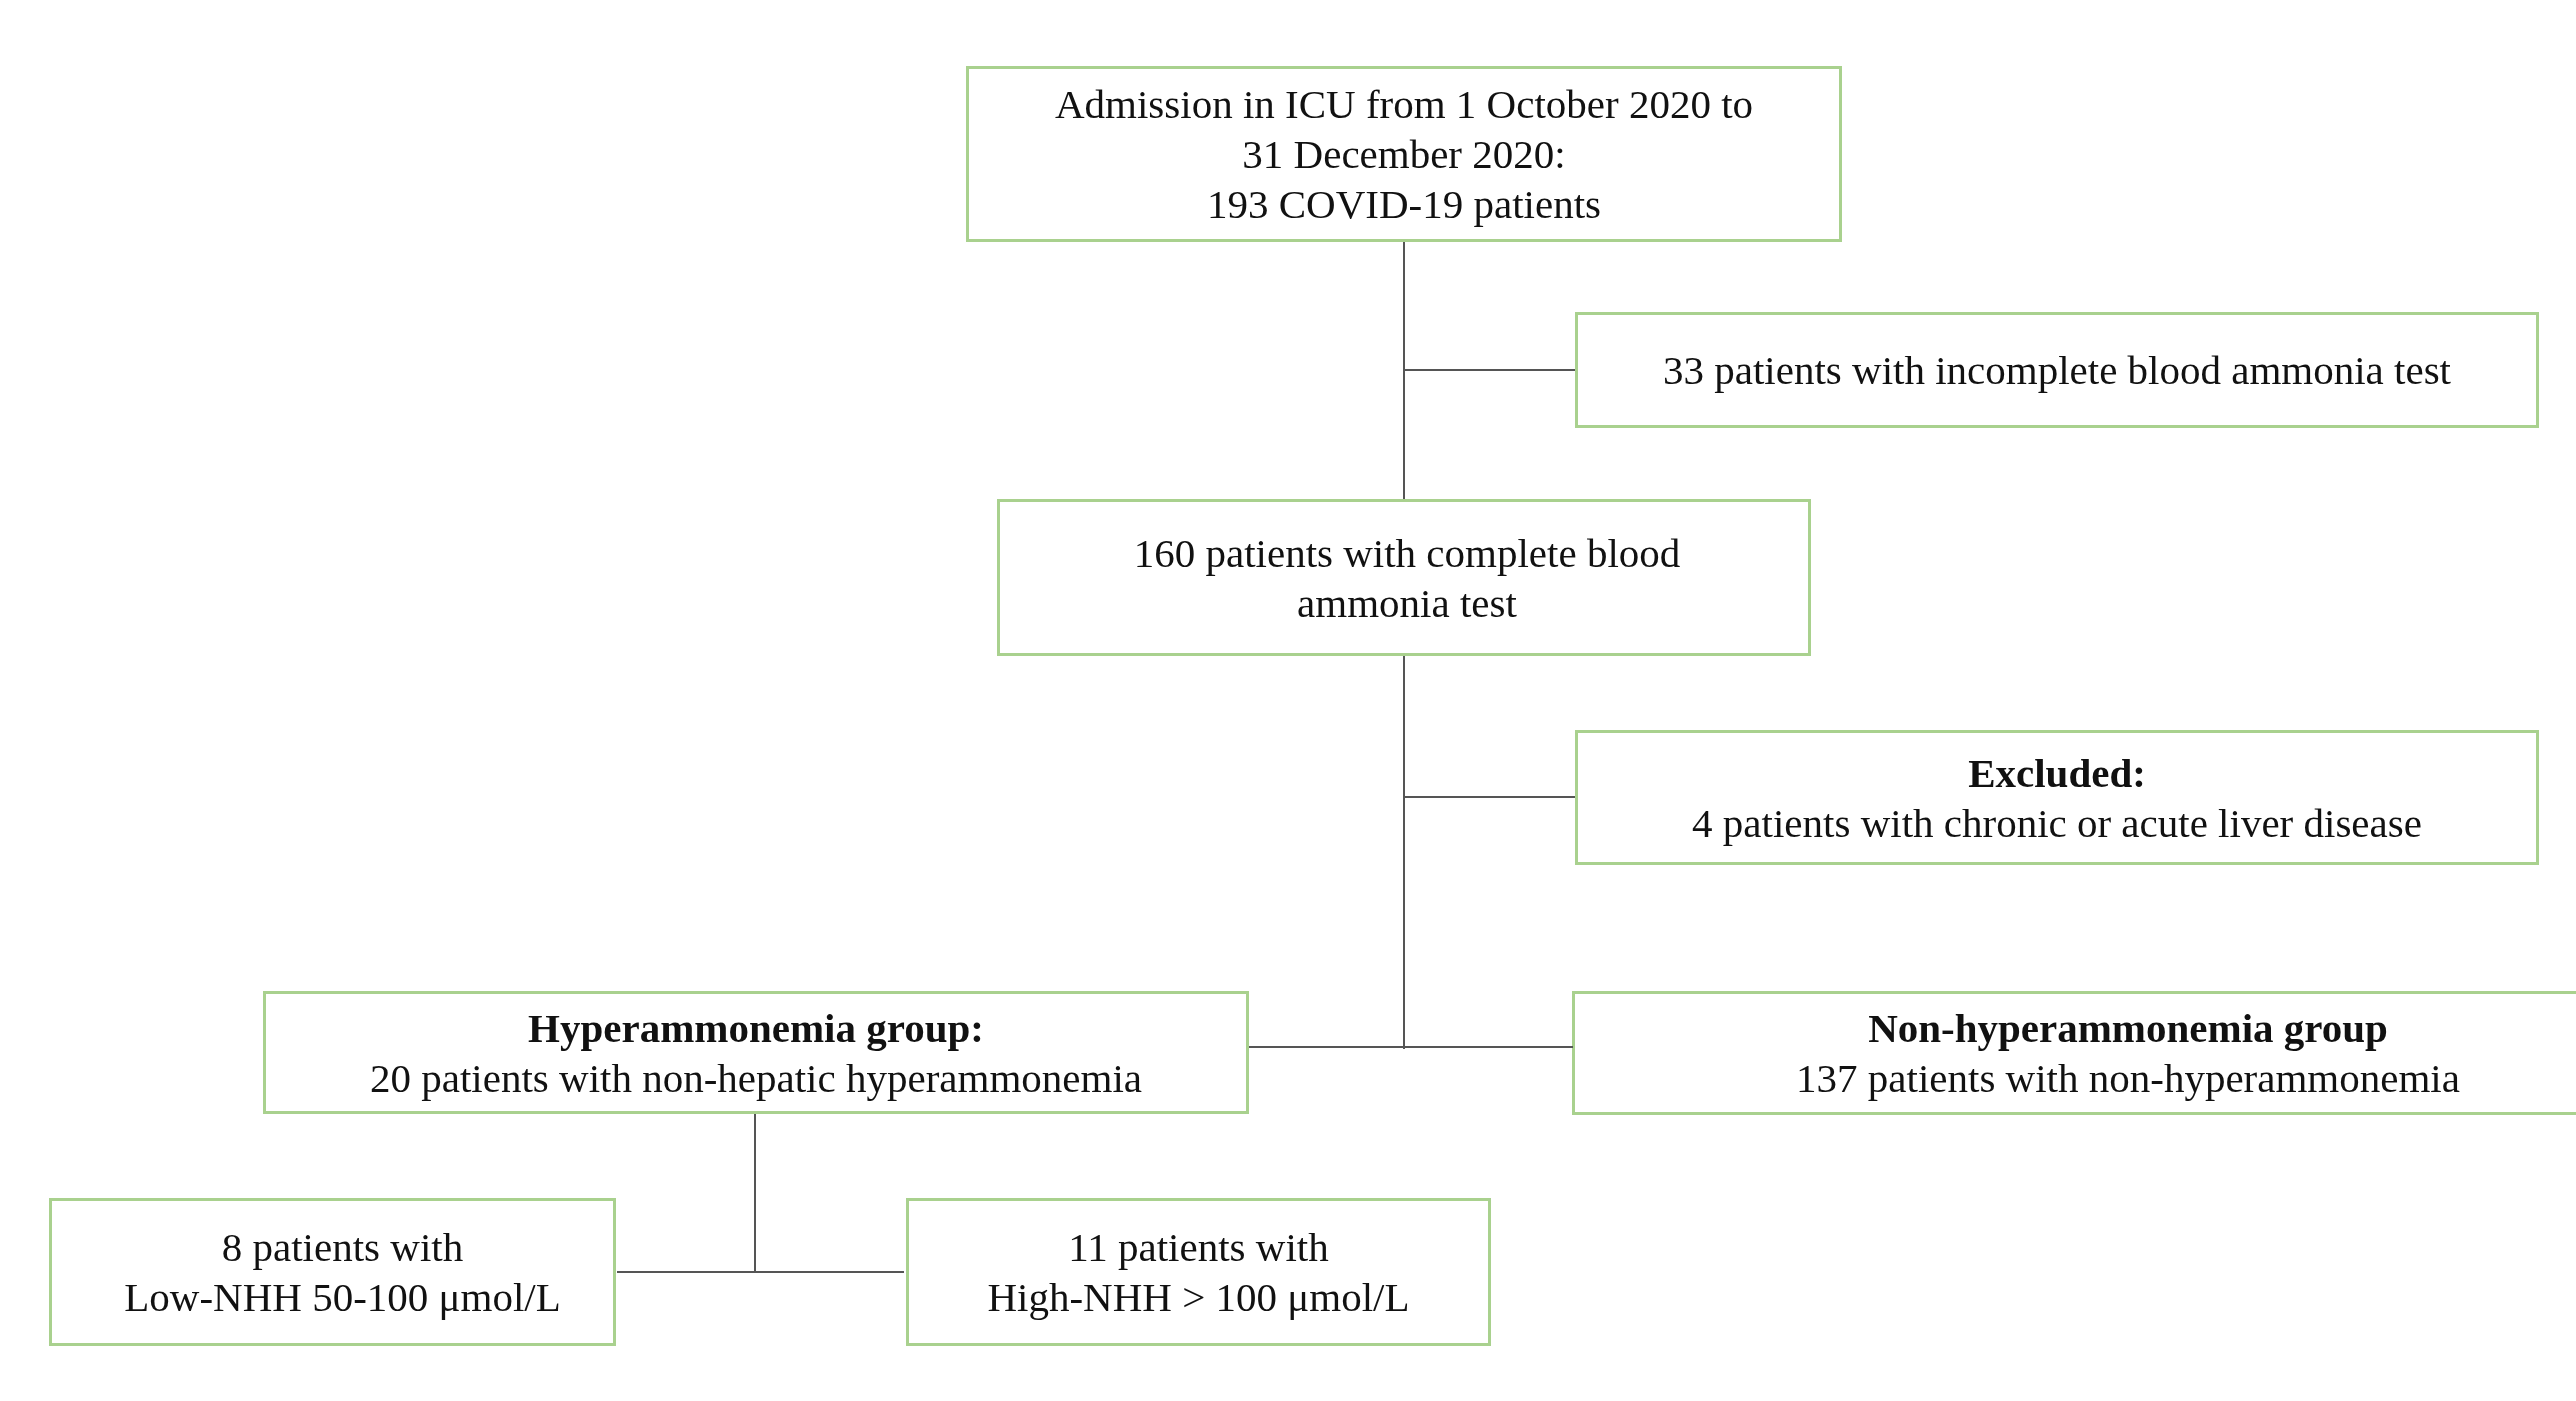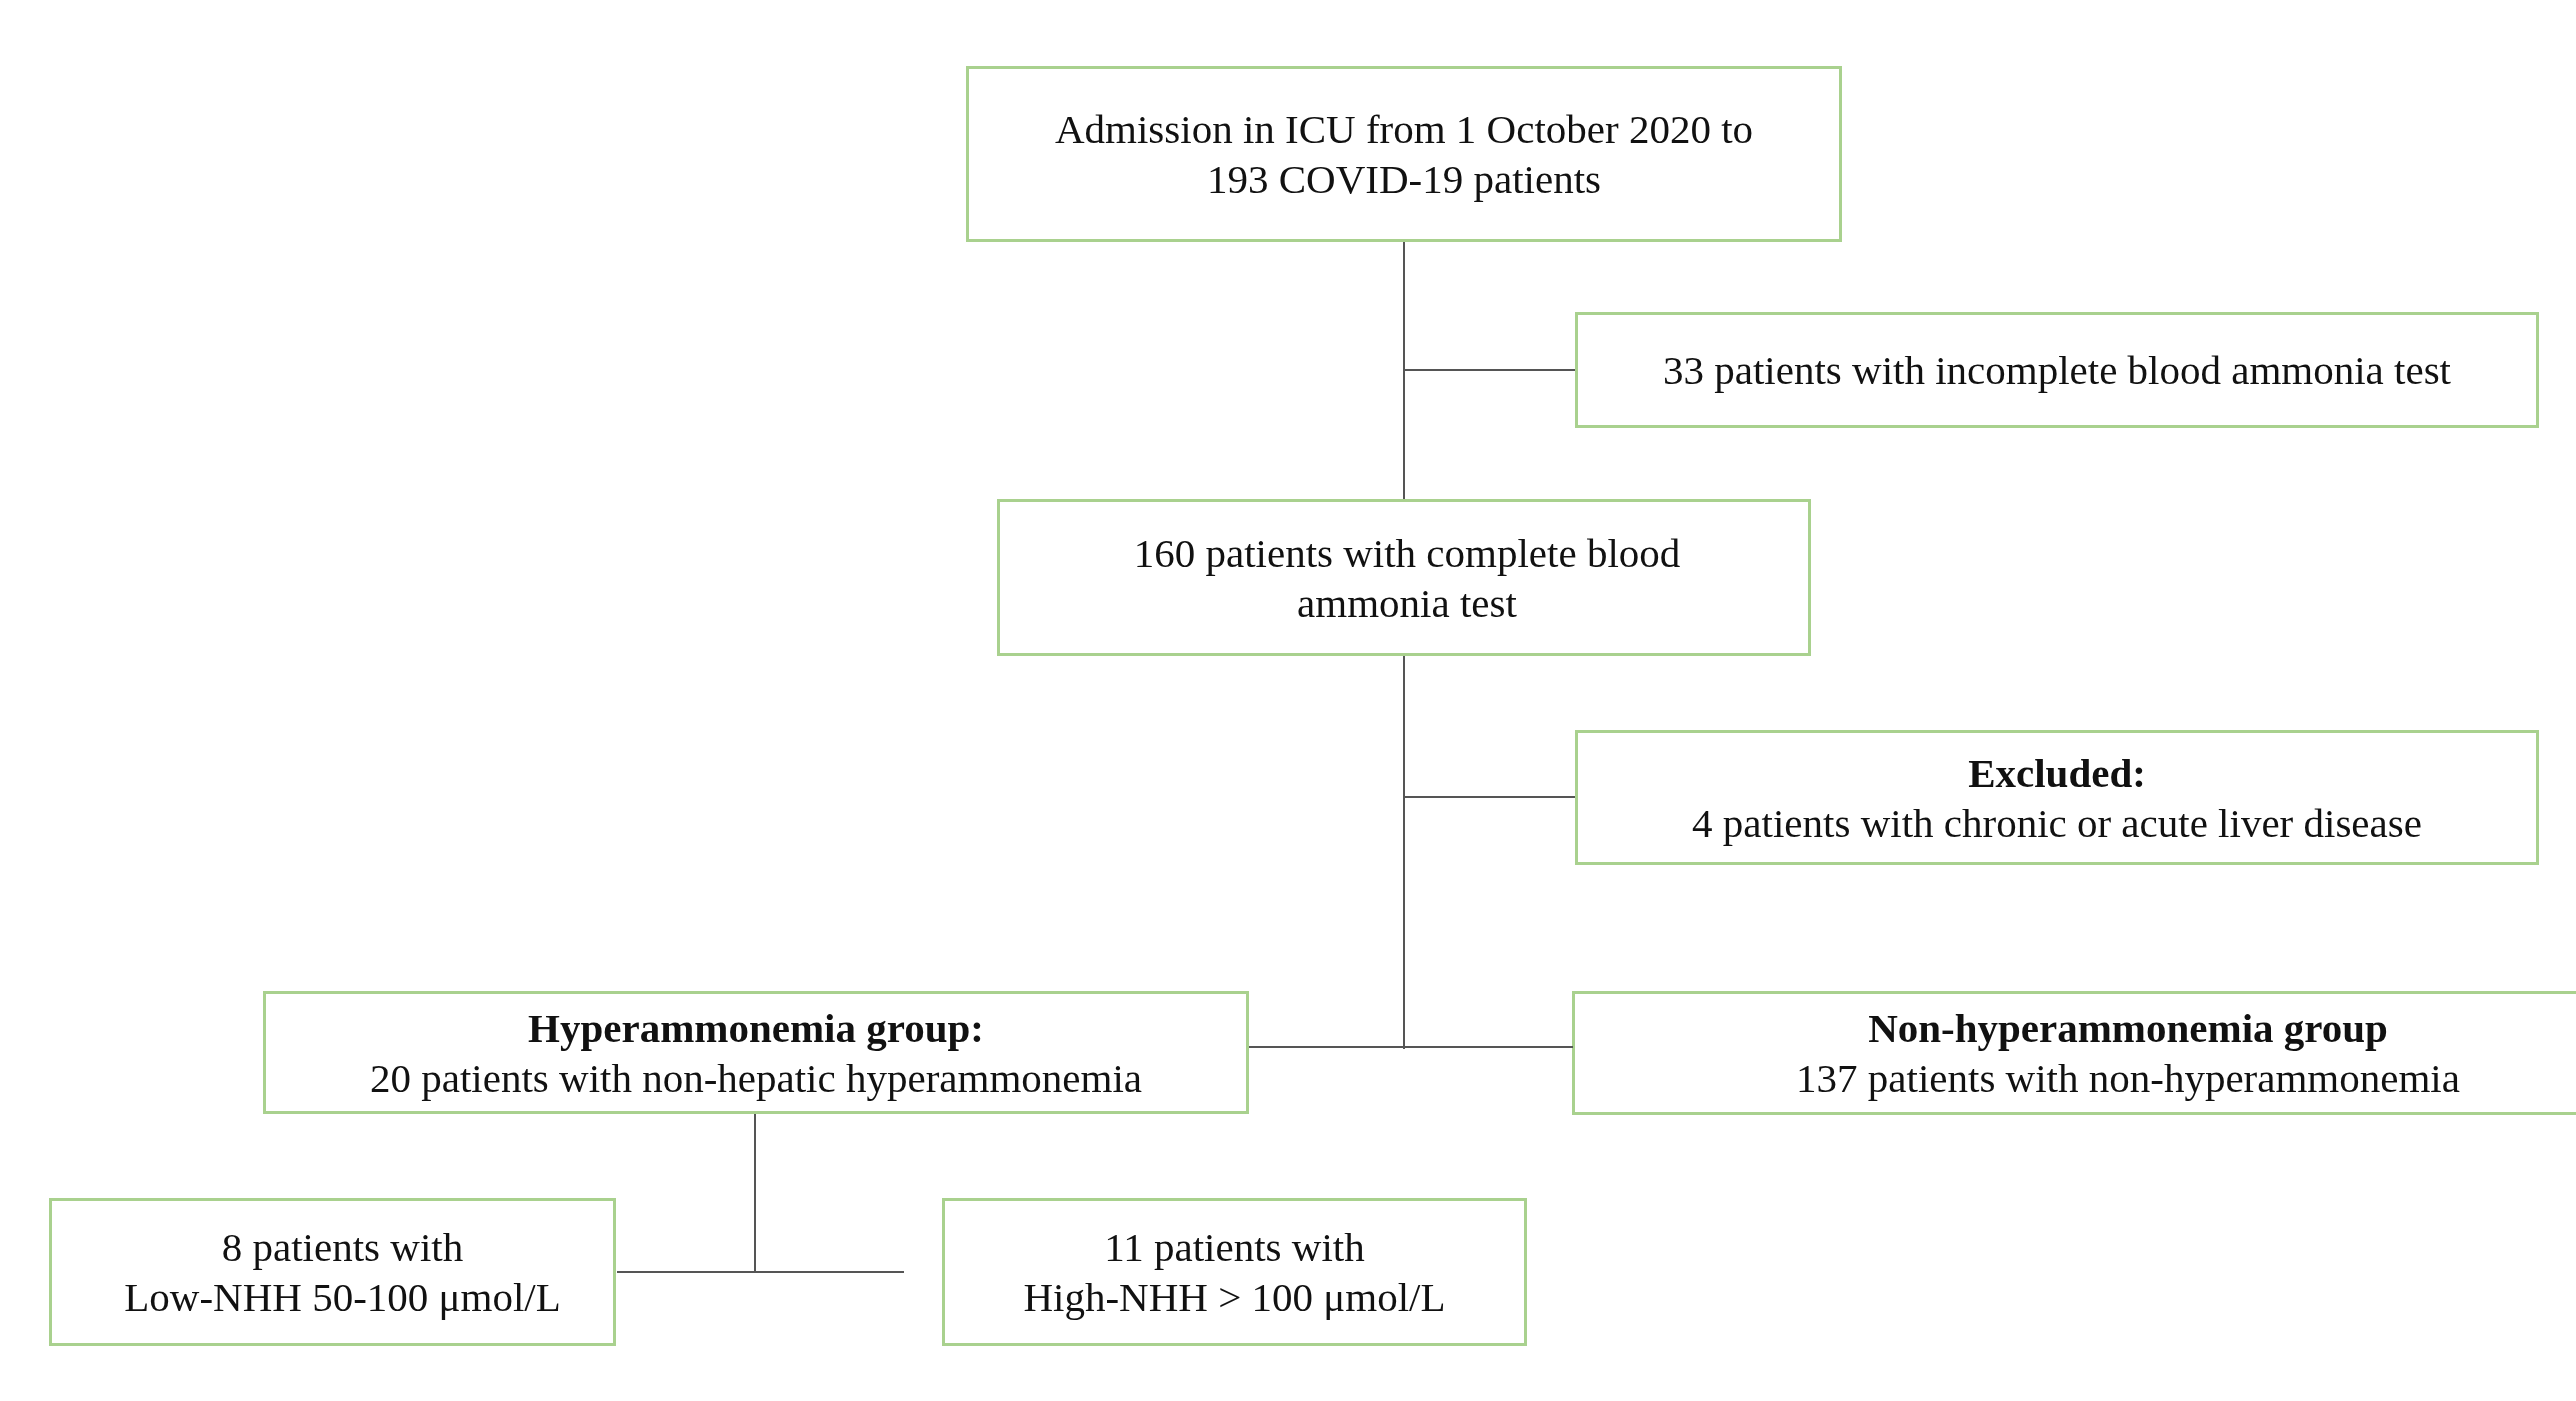--- a/index.html
+++ b/index.html
@@ -38,38 +38,39 @@
   .line.h { height: 2.4px; }
 
   
   #b-admission   { left: 966px; top: 66px;   width: 876px; height: 176px; }
   #b-incomplete  { left: 1575px; top: 312px;  width: 964px; height: 116px; justify-content: center; }
   #b-complete    { left: 997px; top: 499px;  width: 814px; height: 157px; padding-left: 6px; }
   #b-excluded    { left: 1575px; top: 730px;  width: 964px; height: 135px; align-items: flex-end; }
   #b-hyper       { left: 263px;  top: 991px; width: 986px; height: 123px; }
   #b-nonhyper    { left: 1572px; top: 991px; width: 1100px; height: 124px; padding-left: 12px; }
   #b-low         { left: 49px;   top: 1198px; width: 567px;  height: 148px; padding-left: 20px; }
-  #b-high        { left: 942px; top: 1198px; width: 585px;  height: 148px; }
+  #b-high        { left: 906px; top: 1198px; width: 585px;  height: 148px; }
 
   
   #l-v1 { left: 1403px; top: 242px;  height: 257px; }
   #l-h1 { left: 1403px; top: 369px;  width: 172px;  }
   #l-v2 { left: 1403px; top: 656px;  height: 393px; }
   #l-h2 { left: 1403px; top: 796px; width: 172px;  }
   #l-h3 { left: 1249px; top: 1046px; width: 324px;  }
   #l-v3 { left: 754px;  top: 1114px; height: 159px; }
   #l-h4 { left: 617px;  top: 1271px; width: 287px;  }
 </style>
 </head>
 <body>
 
 <div class="canvas">
 
   <div class="box" id="b-admission">
     <div class="ln">Admission in ICU from 1 October 2020 to</div>
+    <div class="ln">31 December 2020:</div>
     <div class="ln">193 COVID-19 patients</div>
   </div>
 
   <div class="box" id="b-incomplete">
     <div class="ln">33 patients with incomplete blood ammonia test</div>
   </div>
 
   <div class="box" id="b-complete">
     <div class="ln">160 patients with complete blood</div>
     <div class="ln">ammonia test</div>

